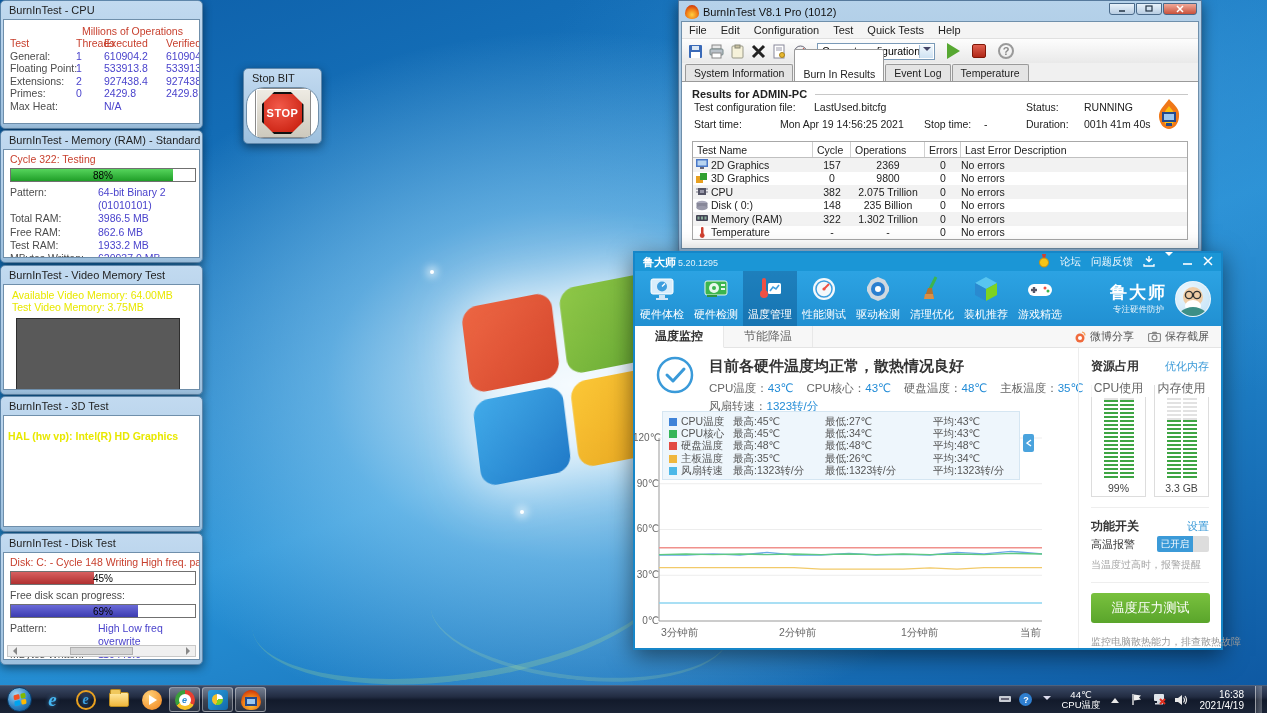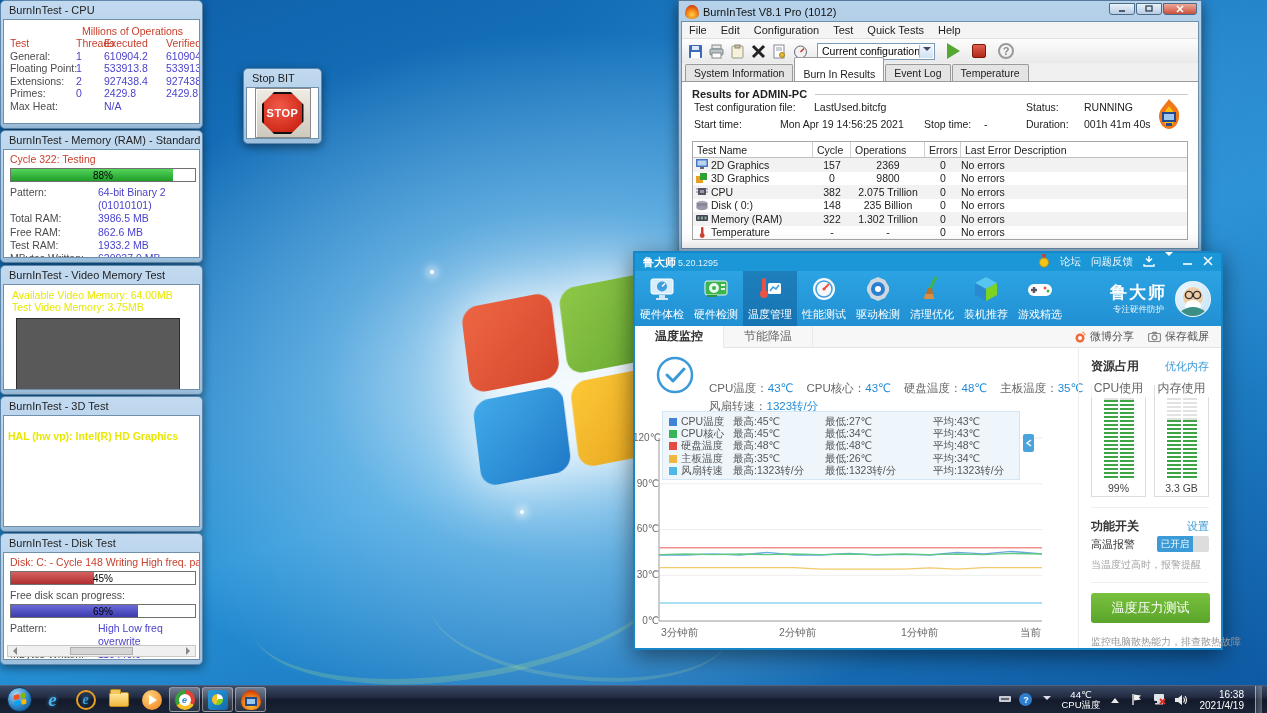--- a/index.html
+++ b/index.html
@@ -73,21 +73,21 @@
 
   
   .disk-body { font-size:10.5px; padding:3px 6px; position:relative; }
   .hscroll { position:absolute; left:3px; right:3px; bottom:2px; height:12px; background:#f0f0f0; border:1px solid #c8c8c8; display:flex; align-items:center; }
   .hthumb { width:34%; margin-left:33%; height:8px; background:#d5d5d5; border:1px solid #b0b0b0; }
   .harrow { width:0; height:0; border:4px solid transparent; position:absolute; }
   .harrow.left { border-right-color:#888; left:1px; }
   .harrow.right { border-left-color:#888; right:1px; }
 
   
-  .stop-body { background:#dde8f4; display:flex; align-items:center; justify-content:center; }
+  .stop-body { background:#dde8f4; display:flex; align-items:center; justify-content:center;border-radius:18px; }
   .stop-btn { width:56px; height:50px; background:linear-gradient(180deg,#efece4,#cdc9bd); border:1px solid #8a8a8a;
     box-shadow:inset 1px 1px 0 #fff; display:flex; align-items:center; justify-content:center; }
   .stop-oct { width:42px; height:42px; background:radial-gradient(circle at 40% 35%,#f25a4a,#c41808); color:#fff;
     clip-path:polygon(30% 0,70% 0,100% 30%,100% 70%,70% 100%,30% 100%,0 70%,0 30%);
     display:flex; align-items:center; justify-content:center; font-size:11px; font-weight:bold; letter-spacing:.5px;
     border:2px solid #111; }
 
   
   .main-win { position:absolute; left:678px; top:0; width:524px; height:254px;
     background:linear-gradient(180deg,#b6d2ea,#8fb4d4); border:1px solid #56799c; border-radius:0 0 5px 5px;
@@ -103,21 +103,21 @@
   .toolbar { height:24px; display:flex; align-items:center; gap:4px; padding:0 5px; background:linear-gradient(180deg,#fdfdfd,#e9e9e9); }
   .tico { width:17px; height:17px; display:flex; align-items:center; justify-content:center; }
   .combo { width:118px; height:17px; border:1px solid #7a9ab8; background:#fff; font-size:10.5px; display:flex; align-items:center; padding-left:4px; position:relative; margin-left:4px; }
   .combo .arrow { position:absolute; right:1px; top:1px; bottom:1px; width:14px; background:linear-gradient(180deg,#f2f8fd,#cfe2f2); border-left:1px solid #a8c0d8; display:flex; align-items:center; justify-content:center; }
   .caret-down { width:0; height:0; border:4px solid transparent; border-top-color:#446; margin-top:4px; }
   .play-tri { width:0; height:0; border-left:13px solid #57a832; border-top:8px solid transparent; border-bottom:8px solid transparent; margin-left:8px; }
   .stop-sq { width:14px; height:14px; background:linear-gradient(180deg,#e06050,#b02818); border:1px solid #801808; border-radius:2px; margin-left:8px; }
   .help-c { width:16px; height:16px; border-radius:50%; border:2px solid #9a9a9a; color:#8a8a8a; font-size:11px; font-weight:bold; display:flex; align-items:center; justify-content:center; margin-left:8px; }
   .tabstrip { display:flex; align-items:flex-end; height:18px; padding-left:3px; background:#f0f0f0; }
   .tab { font-size:10.5px; color:#222; background:#e4e4e4; border:1px solid #9a9a9a; border-bottom:none; padding:2px 8px 2px 8px; margin-right:1px; border-radius:2px 2px 0 0; }
-  .tab.active { background:#fff; position:relative; top:1px; padding-top:10px; }
+  .tab.active { background:#fff; position:relative; top:1px; padding-top:18px; }
   .main-content { flex:1; background:#fff; border-top:1px solid #9a9a9a; padding:6px 10px; position:relative; font-size:10.5px; color:#222; }
   .grp-title { display:flex; align-items:center; gap:8px; font-weight:bold; font-size:11px; }
   .grp-title .rule { flex:1; height:1px; background:#c8c8c8; }
   .info-area { position:relative; height:36px; }
   .info-area span { position:absolute; white-space:nowrap; }
   .fire-ico { position:absolute; right:4px; top:-2px; }
   .res-table { border:1px solid #a8a8a8; margin-top:5px; }
   .tr-row { display:grid; grid-template-columns:120px 38px 74px 36px 1fr; height:13.5px; align-items:center; font-size:10.5px; }
   .tr-head { height:16px; border-bottom:1px solid #c0c0c0; }
   .tr-head .cell { border-right:1px solid #d0d0d0; height:100%; display:flex; align-items:center; padding:0 4px; }
@@ -717,20 +717,21 @@
     </div>
   </div>
   <div class="lu-content">
     <div class="lu-main">
       <span class="check-c">
         <svg width="40" height="40">
             <circle cx="20" cy="20" r="17" fill="none" stroke="#3a9ad9" stroke-width="2.5"></circle>
             <path d="M12 20 L18 26 L29 14" fill="none" stroke="#3a9ad9" stroke-width="3" stroke-linecap="round" stroke-linejoin="round"></path>
           </svg>
       </span>
+      <div class="sum-head">目前各硬件温度均正常，散热情况良好</div>
       <div class="sum-temps">
         <span><span>CPU温度：</span><b>43℃</b></span>
         <span><span>CPU核心：</span><b>43℃</b></span>
         <span><span>硬盘温度：</span><b>48℃</b></span>
         <span><span>主板温度：</span><b>35℃</b></span>
       </div>
       <div class="sum-fan">
         <span>风扇转速：</span><b>1323转/分</b>
       </div>
 

